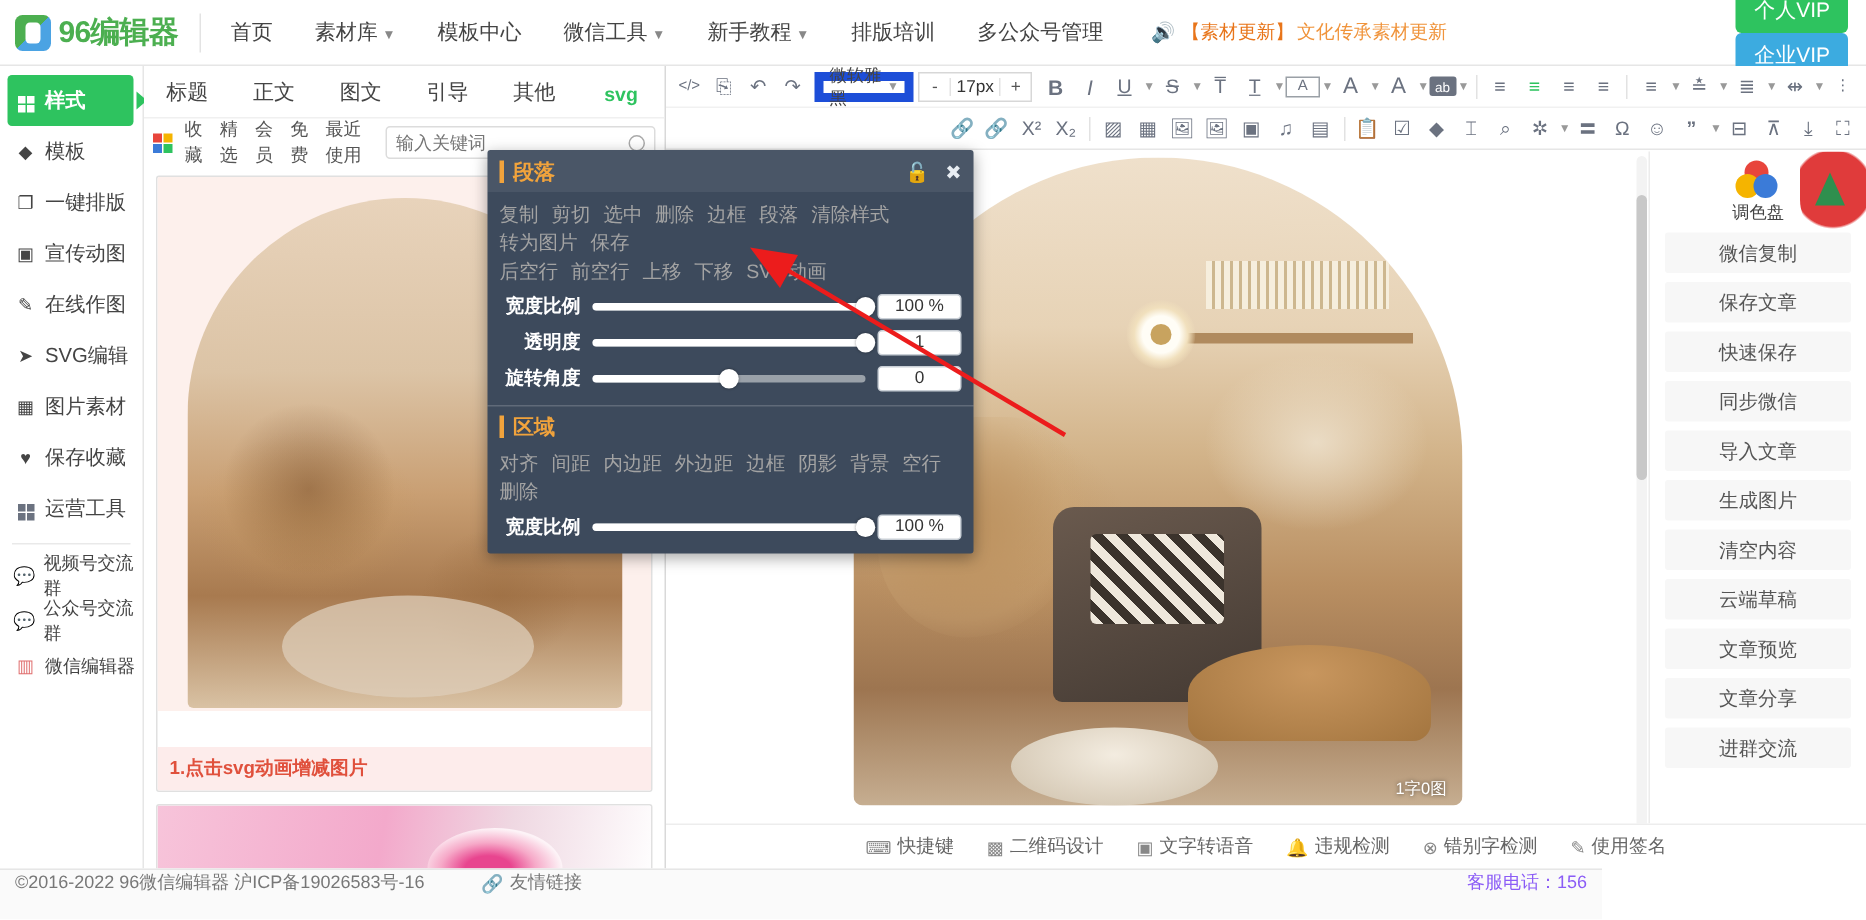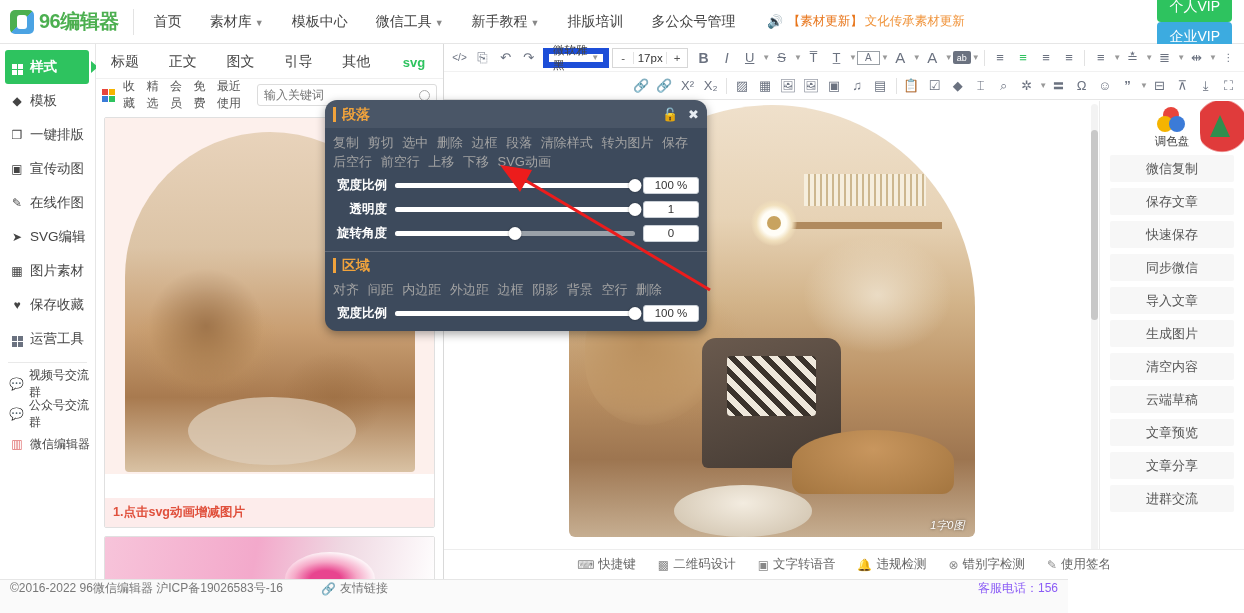--- a/index.html
+++ b/index.html
@@ -127,23 +127,23 @@
   }
   .thumb-cap {
     background: #fdeceb; color: #e0503c; font-size: 12.5px;
     padding: 6px 8px; font-weight: bold; margin-top: 24px;
   }
   .thumb-pink { height: 70px; background: linear-gradient(100deg,#f7c4da 0%, #f3a9cb 45%, #efd8e2 70%, #ffffff 100%); position:relative;}
   .thumb-pink::after{content:"";position:absolute;right:18%;top:22%;width:90px;height:54px;border-radius:50%;background:radial-gradient(ellipse at 45% 50%, #e8458f 0 22%, #f6a9c8 45%, #fdf3f7 70%);}
 
   
   .floatpanel {
-    position: absolute; left: 325px; top: 100px; width: 382px;
+    position: absolute; left: 325px; top: 100px; width: 324px;
     background: #3d4a5c; color: #fff; z-index: 40;
-    box-shadow: 0 3px 10px rgba(0,0,0,.35); border-radius: 12px;
+    box-shadow: 0 3px 10px rgba(0,0,0,.35); border-radius: 2px;
   }
   .fp-head {
     display: flex; align-items: center; height: 28px; padding: 0 8px;
     background: rgba(255,255,255,.07);
   }
   .fp-title {
     font-size: 14px; font-weight: bold; color: #f1a33c;
     border-left: 3px solid #f1a33c; padding-left: 6px; line-height: 15px;
   }
   .fp-head-icons { margin-left: auto; display: flex; align-items: center; gap: 10px; }
@@ -196,21 +196,21 @@
   .fontsize {
     height: 20px; border: 1px solid #d7d7d7; display: flex; align-items: center;
     font-size: 11.5px; color: #333; margin-right: 4px; background:#fff;
   }
   .fs-btn { width: 20px; text-align: center; color: #555; cursor: pointer; }
   .fs-val { width: 34px; text-align: center; border-left: 1px solid #e3e3e3; border-right: 1px solid #e3e3e3;}
 
   .canvaswrap {
     position: absolute; left: 0; top: 57px; right: 144px; bottom: 30px;
     background: #fff; display: flex; justify-content: center;
-    overflow: hidden; border-right: 1px solid #ececec; font-style: italic;
+    overflow: hidden; border-right: 1px solid #ececec;
   }
   .page {
     width: 420px; position: relative; background: #fff; padding-top: 4px;
   }
   .arch-big {
     margin: 0 auto; width: 406px; height: 432px;
     border-radius: 203px 203px 6px 6px; position: relative; overflow: hidden;
     background:
       radial-gradient(ellipse 150px 120px at 22% 58%, rgba(196,152,96,.6), transparent 62%),
       radial-gradient(ellipse 120px 95px at 76% 44%, rgba(238,226,206,.85), transparent 62%),

